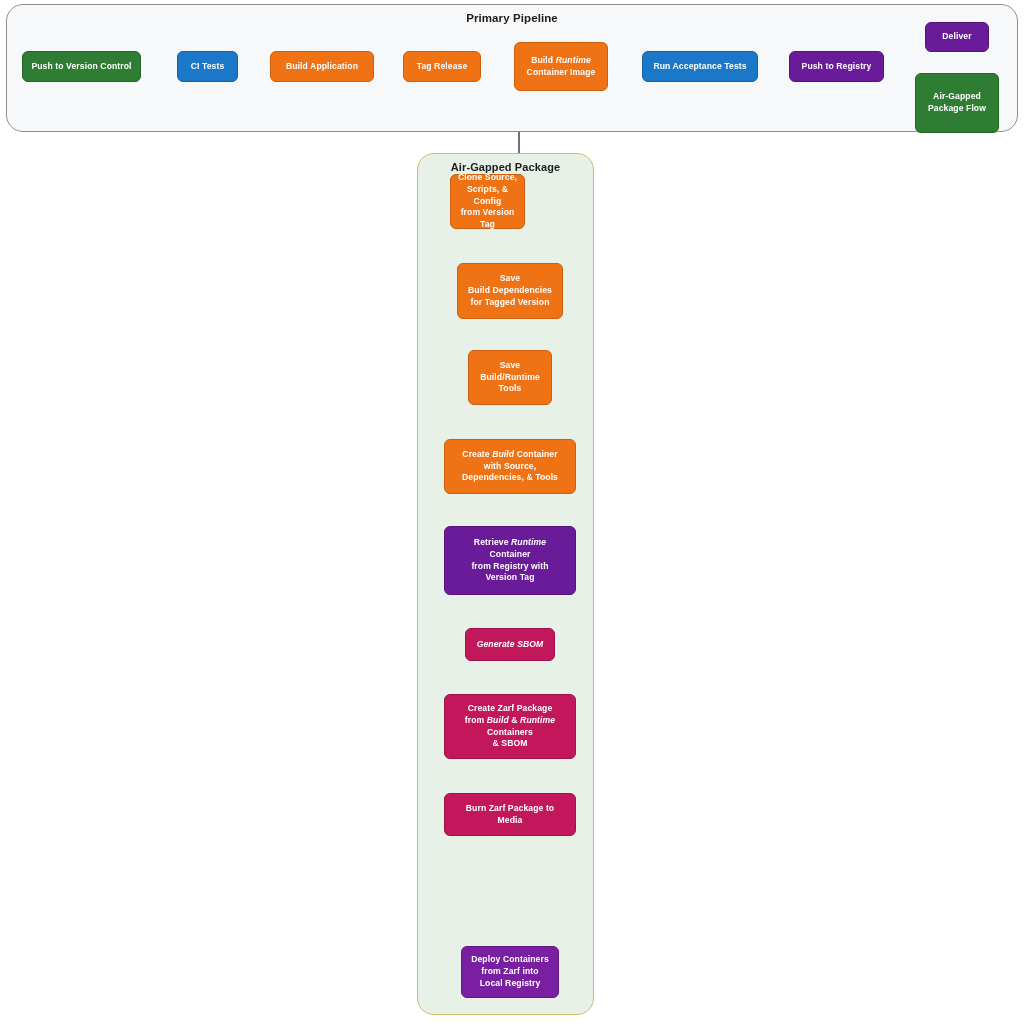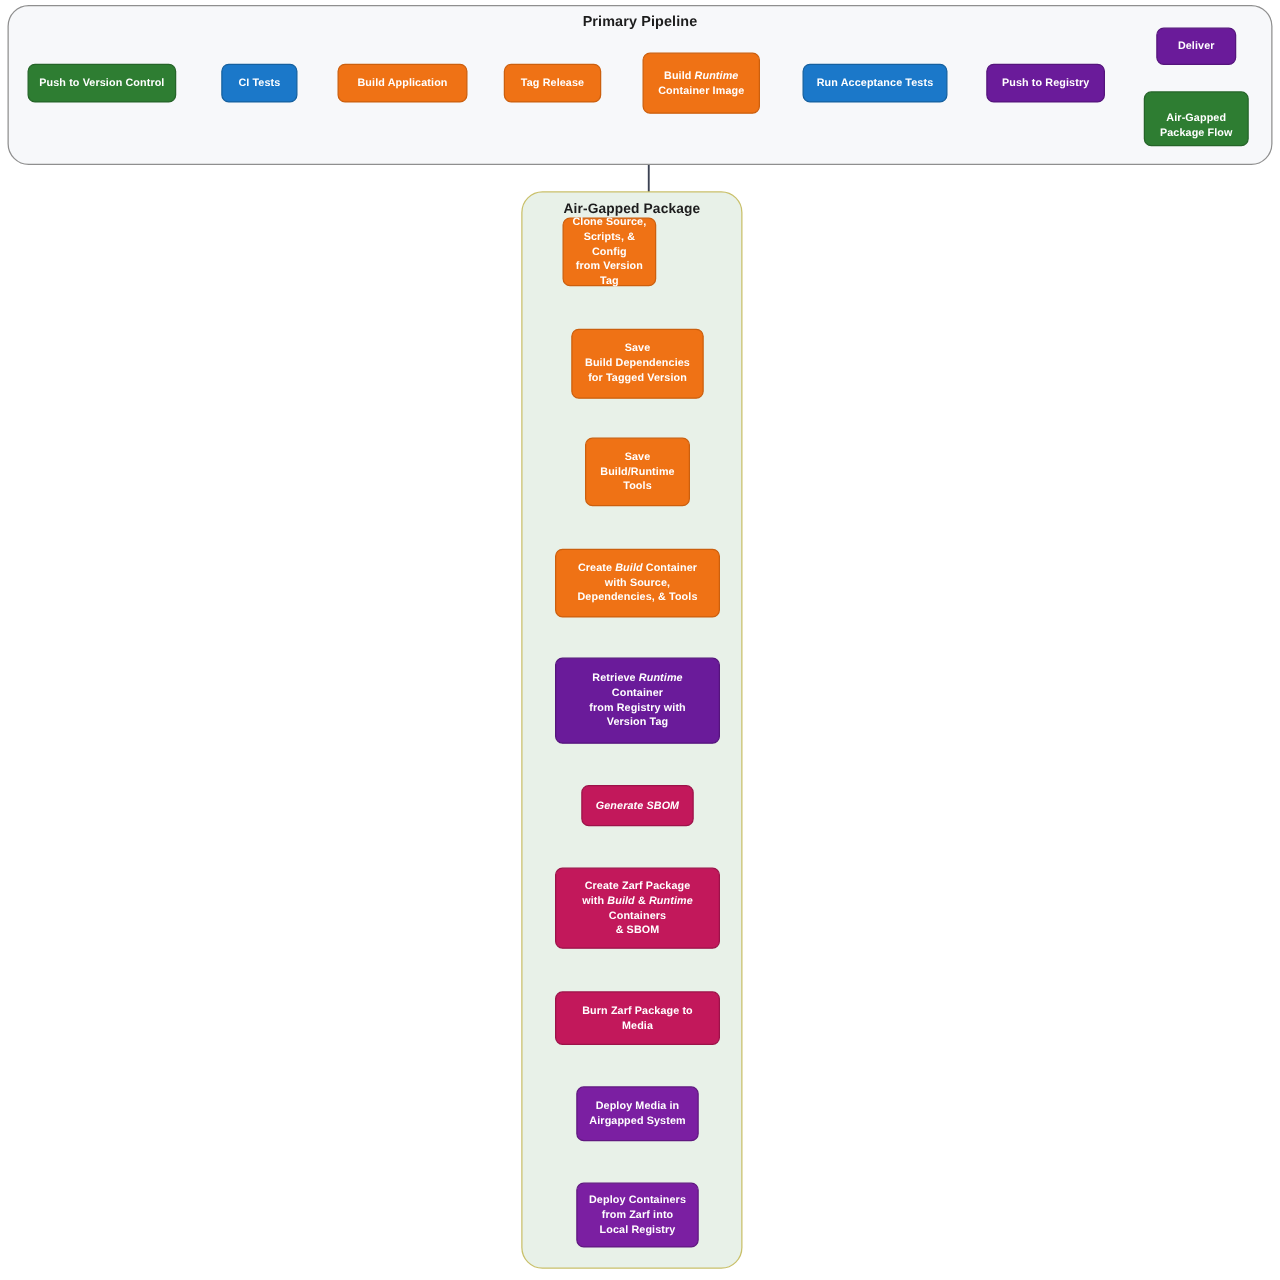--- a/index.html
+++ b/index.html
@@ -159,21 +159,21 @@
   </div>
 
   <div class="node c-purple" style="left:789px; top:51px; width:95px; height:31px;">
     <span class="lines">Push to Registry</span>
   </div>
 
   <div class="node c-purple" style="left:925px; top:22px; width:64px; height:30px;">
     <span class="lines">Deliver</span>
   </div>
 
-  <div class="node c-green" style="left:915px; top:73px; width:84px; height:44px;align-items:flex-end;">
+  <div class="node c-green" style="left:915px; top:73px; width:84px; height:60px;">
     <span class="lines">
       <span>Air-Gapped</span><br>
       <span>Package Flow</span>
     </span>
   </div>
 
   <div class="subgraph airgap">
     <div class="subgraph-title">Air-Gapped Package</div>
   </div>
 
@@ -218,39 +218,33 @@
     </span>
   </div>
 
   <div class="node c-crimson" style="left:465px; top:628px; width:90px; height:33px;font-style:italic;">
     <span class="lines">Generate SBOM</span>
   </div>
 
   <div class="node c-crimson" style="left:444px; top:694px; width:132px; height:65px;">
     <span class="lines">
       <span>Create Zarf Package</span><br>
-      <span>with </span><em>Build</em><span> &amp; </span><em>Runtime</em><br>
+      <span>from </span><em>Build</em><span> &amp; </span><em>Runtime</em><br>
       <span>Containers</span><br>
       <span>&amp; SBOM</span>
     </span>
   </div>
 
   <div class="node c-crimson" style="left:444px; top:793px; width:132px; height:43px;">
     <span class="lines">
       <span>Burn Zarf Package to</span><br>
       <span>Media</span>
     </span>
   </div>
 
-  <div class="node c-purple2" style="left:461px; top:869px; width:98px; height:44px;">
-    <span class="lines">
-      <span>Deploy Media in</span><br>
-      <span>Airgapped System</span>
-    </span>
-  </div>
 
   <div class="node c-purple2" style="left:461px; top:946px; width:98px; height:52px;">
     <span class="lines">
       <span>Deploy Containers</span><br>
       <span>from Zarf into</span><br>
       <span>Local Registry</span>
     </span>
   </div>
 
 </div>

